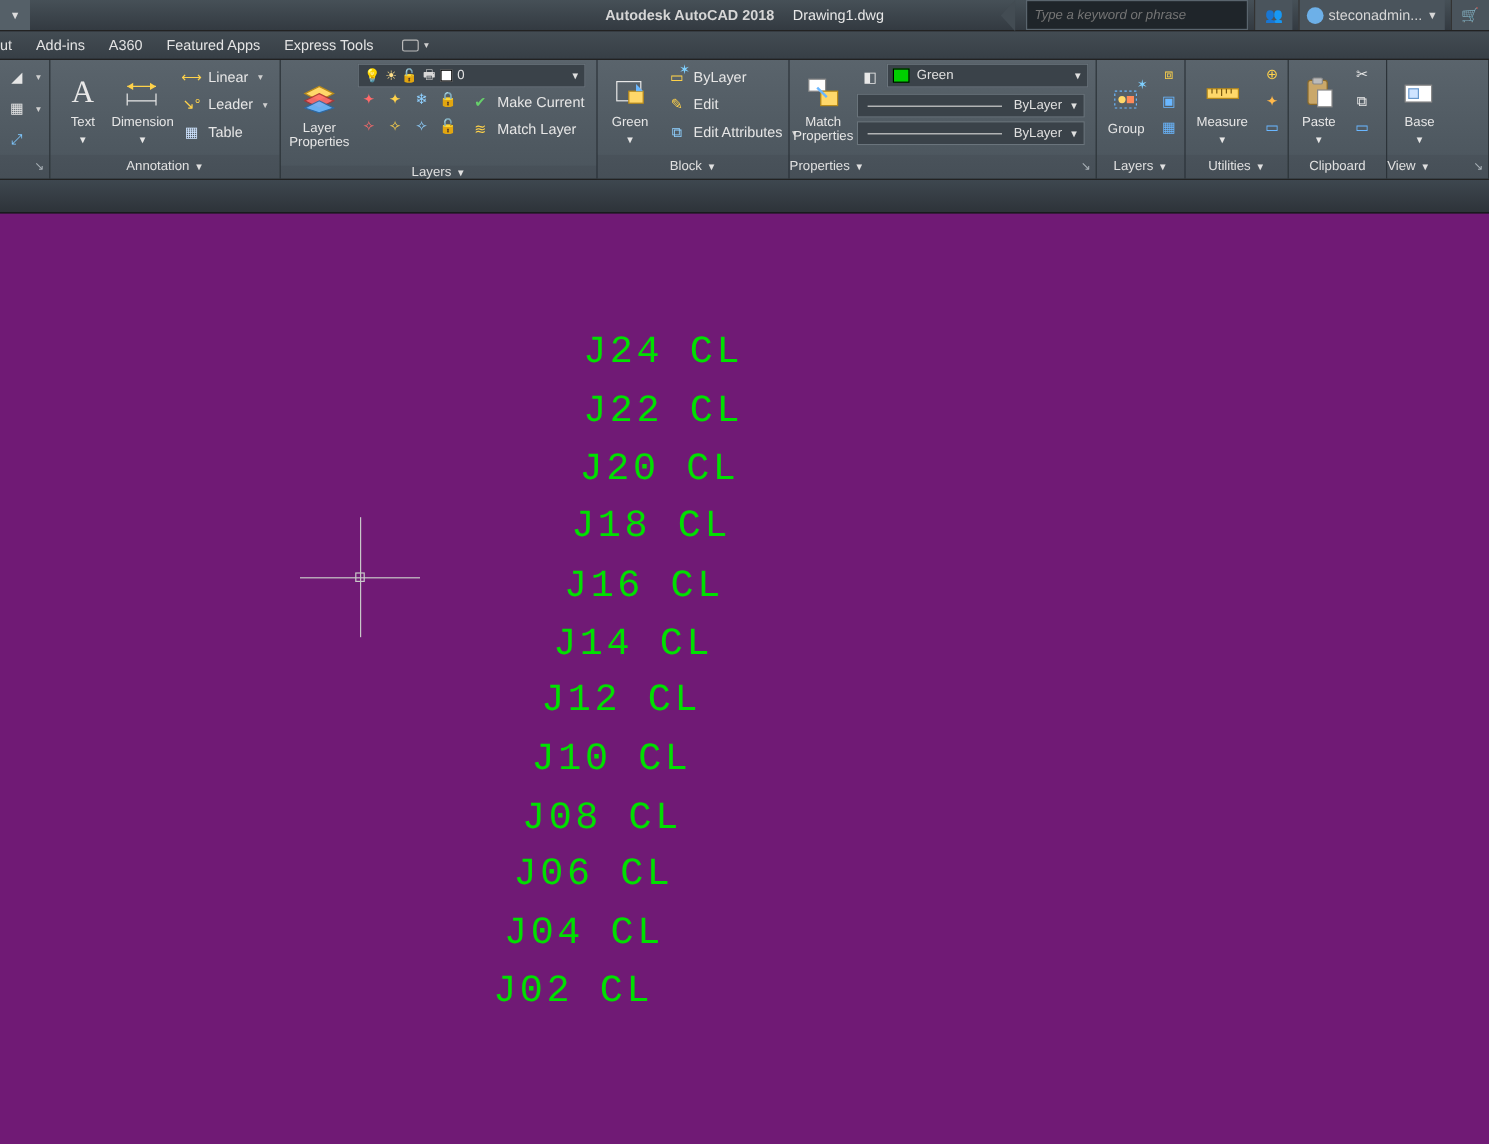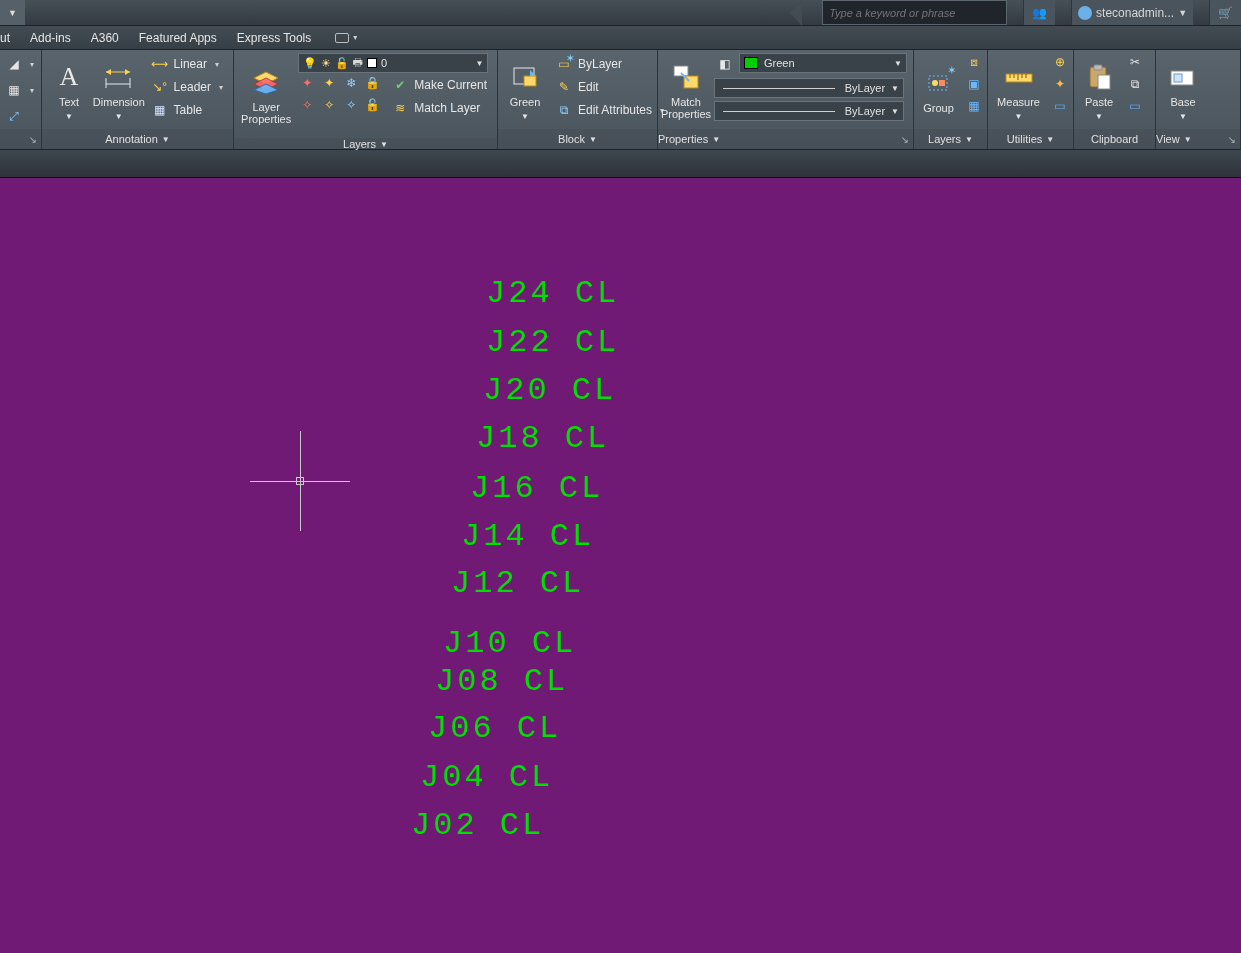--- a/index.html
+++ b/index.html
@@ -10,21 +10,21 @@
   height: 26px; background: linear-gradient(#465057,#333a41);
   color: #d6d6d6; display: flex; align-items: center; font-size: 12px;
   position: relative; border-bottom: 1px solid #222; 
 }
 .titlebar .left-frag {
   width: 25px; height: 100%; background: #556068; display:flex;align-items:center;justify-content:center;
 }
 .titlebar .title-text { position:absolute; left:0; right:0; text-align:center; pointer-events:none; }
 .titlebar .title-text span.app { font-weight:600;}
 .titlebar .title-text span.doc { margin-left:12px; color:#e8e8e8;}
-.titlebar .right-area { margin-left:auto; height:100%; display:flex; align-items:stretch; gap:16px;}
+.titlebar .right-area { margin-left:auto; height:100%; display:flex; align-items:stretch; gap:5px;}
 .titlebar .search {
   width: 185px; background:#1f252a; border:1px solid #5a656e; color:#8e969c;
   font-style: italic; font-size:11px; padding:2px 6px; margin-left:4px; outline:none;
 }
 .titlebar .tb-btn { display:flex;align-items:center;padding:0 6px; color:#d6d6d6; gap:4px; background:#4a545c; border-left:1px solid #333;}
 .titlebar .tb-btn .user-icon { width:14px;height:14px;background:#6db0e8;border-radius:50%;}
 .titlebar .tb-btn .tri { font-size:9px; }
 .titlebar .cart { padding:0 8px; }
 
 
@@ -103,20 +103,24 @@
 .spark { position:relative; }
 .spark::after{content:"✶";position:absolute;right:-3px;top:-4px;color:#7fd0ff;font-size:11px;}
 </style>
 </head>
 <body>
 
 <div class="titlebar">
   <div class="left-frag">
       <span style="font-size:9px;color:#ddd">▼</span>
     </div>
+  <div class="title-text">
+    <span class="app">Autodesk AutoCAD 2018</span>
+    <span class="doc">Drawing1.dwg</span>
+  </div>
   <div class="right-area">
     <div style="width:0;height:0;border-top:13px solid transparent;border-bottom:13px solid transparent;border-right:12px solid #434c53"></div>
     <input class="search" placeholder="Type a keyword or phrase" style="">
     <div class="tb-btn" style="padding:0 8px">👥</div>
     <div class="tb-btn">
       <span class="user-icon"></span>
       <span>steconadmin...</span>
       <span class="tri">▼</span>
     </div>
     <div class="tb-btn cart">🛒</div>
@@ -438,19 +442,19 @@
       <div class="pick"></div>
     </div>
   <div id="cad-texts">
       <div class="cadtext" style="left: 486px; top: 97px;">J24 CL</div>
       <div class="cadtext" style="left: 486px; top: 146px;">J22 CL</div>
       <div class="cadtext" style="left: 483px; top: 194px;">J20 CL</div>
       <div class="cadtext" style="left: 476px; top: 242px;">J18 CL</div>
       <div class="cadtext" style="left: 470px; top: 292px;">J16 CL</div>
       <div class="cadtext" style="left: 461px; top: 340px;">J14 CL</div>
       <div class="cadtext" style="left: 451px; top: 387px;">J12 CL</div>
-      <div class="cadtext" style="left: 443px; top: 436px; margin-top: 11px;">J10 CL</div>
+      <div class="cadtext" style="left: 443px; top: 436px;">J10 CL</div>
       <div class="cadtext" style="left: 435px; top: 485px;">J08 CL</div>
       <div class="cadtext" style="left: 428px; top: 532px;">J06 CL</div>
       <div class="cadtext" style="left: 420px; top: 581px;">J04 CL</div>
       <div class="cadtext" style="left: 411px; top: 629px;">J02 CL</div>
     </div>
 </div>
 
 </body></html>

